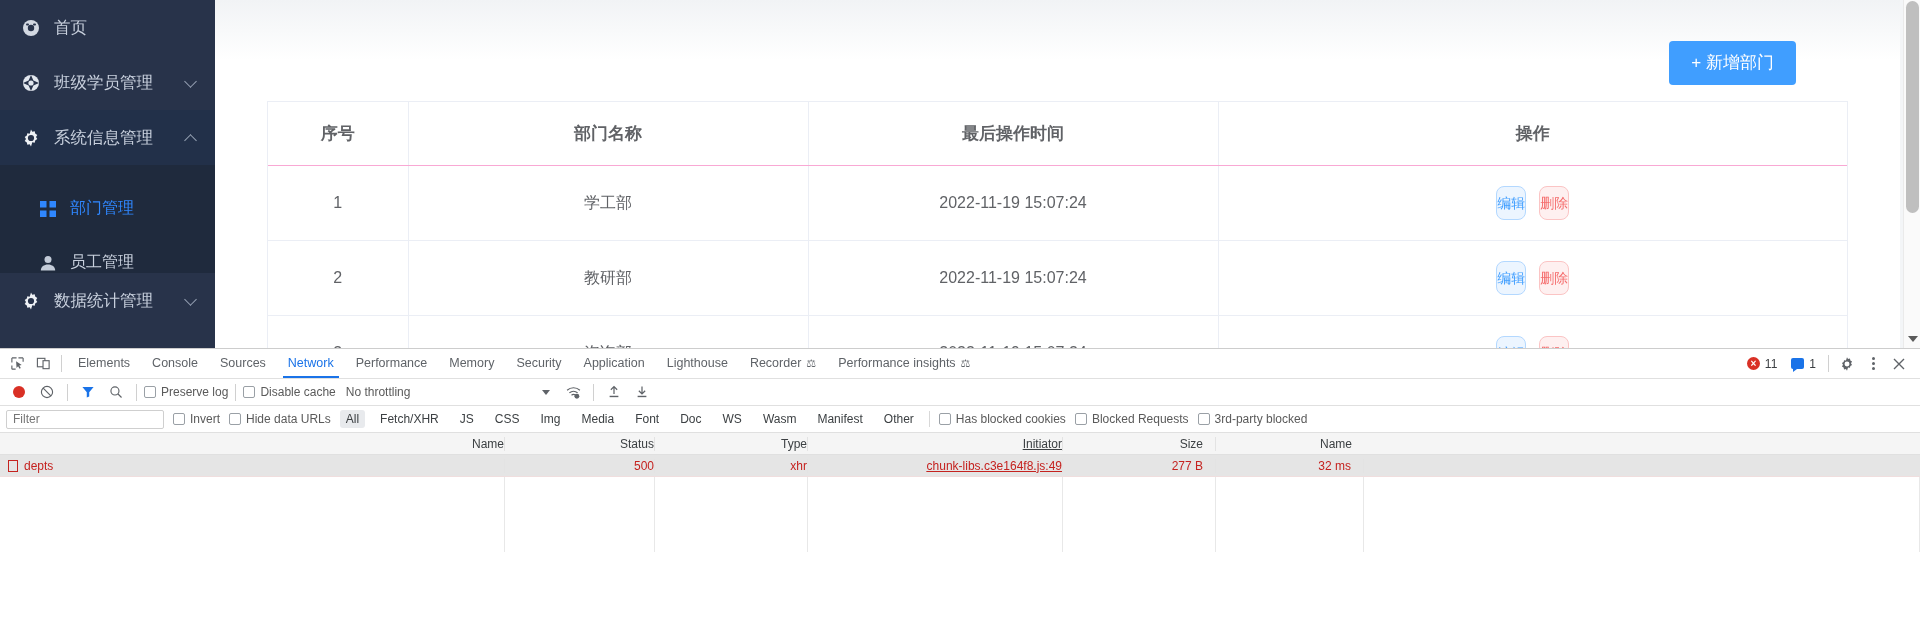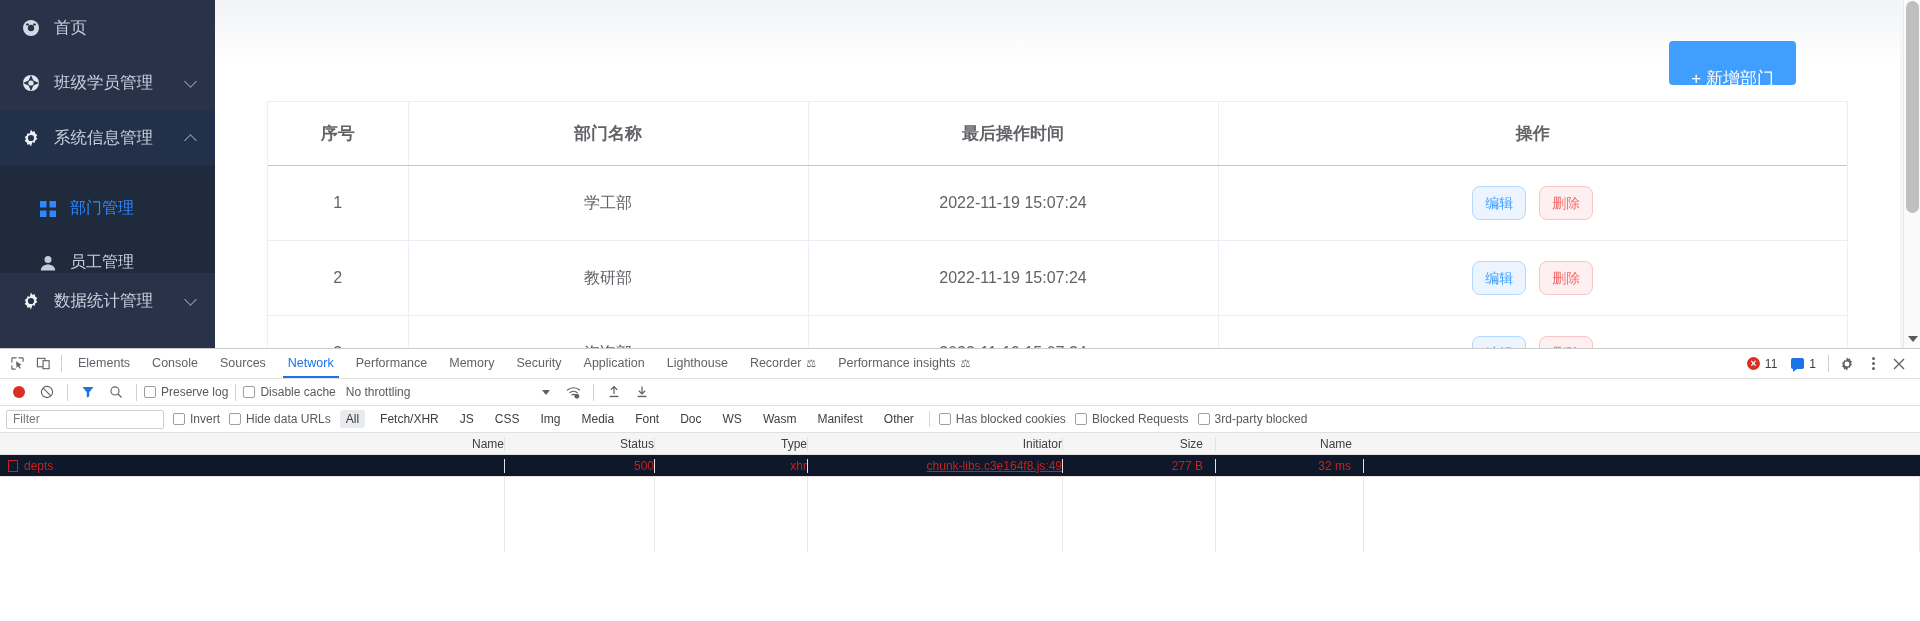--- a/index.html
+++ b/index.html
@@ -86,21 +86,21 @@
     height: 100px;
     position: relative;
   }
   .add-btn {
     position: absolute; right: 104px; top: 41px;
     background: #409eff;
     color: #fff;
     border: none; border-radius: 4px;
     font-size: 17px;
     font-family: "Liberation Sans", sans-serif;
-    padding: 16px 22px;
+    padding: 0 22px;
     height: 44px;
     line-height: 44px;
     cursor: pointer;
     white-space: nowrap;
   }
 
   .table-wrap {
     position: absolute; left: 52px; top: 101px;
     width: 1581px;
     background: #fff;
@@ -122,21 +122,21 @@
     border-bottom: 1px solid #ebeef5;
     border-right: 1px solid #ebeef5;
     height: 67px;
   }
   .col-idx { width: 140px; }
   .col-name { width: 400px; }
   .col-time { width: 410px; }
   .op-btns { display: flex; justify-content: center; gap: 13px; }
   .btn-edit, .btn-del {
     border-radius: 8px; font-size: 14px;
-    padding: 9px 12px; cursor: pointer;
+    padding: 9px 0; cursor: pointer;
     font-family: "Liberation Sans", sans-serif;
     line-height: 1;
   }
   .btn-edit { background: #ecf5ff; color: #409eff; border: 1px solid #b3d8ff; }
   .btn-del  { background: #fef0f0; color: #f56c6c; border: 1px solid #fbc4c4; }
 
   
   .page-scrollbar {
     position: absolute; right: 0; top: 0;
     width: 17px; height: 348px;
@@ -256,34 +256,34 @@
   }
   .net-head > div, .net-row > div {
     padding-left: 8px; overflow: hidden; white-space: nowrap;
     border-right: 1px solid #e3e3e3;
     text-align: right;
   }
   .net-head > div:last-child, .net-row > div:last-child { border-right: none; }
   .c-name { width: 505px; flex: none; }
   .c-status { width: 150px; flex: none; }
   .c-type { width: 153px; flex: none; }
-  .c-init { width: 255px; flex: none; }
+  .c-init { width: 255px; flex: none; text-decoration: underline; }
   .c-size { width: 153px; flex: none; text-align: right; padding-right: 12px; }
   .c-time { width: 148px; flex: none; text-align: right; padding-right: 12px; }
   .c-wf { flex: 1; position: relative; }
   .sort-caret {
     position: absolute; right: 10px; top: 6px;
     width: 0; height: 0;
     border-left: 5px solid transparent; border-right: 5px solid transparent;
     border-bottom: 7px solid #5f6368;
   }
   .net-row {
     display: flex; height: 22px; align-items: center;
     font-size: 12px; color: #c5221f;
-    background: #0f172a;
+    background: #e5e5e5;
     border-bottom: 1px solid #f0dede;
   }
   .net-row .c-name { display: flex; align-items: center; gap: 6px; }
   .doc-ico {
     width: 10px; height: 12px; border: 1px solid #c5221f; flex: none;
   }
   .init-link { color: #c5221f; text-decoration: underline; cursor: pointer; }
   .wf-bar {
     position: absolute; left: 10px; top: 5px; height: 11px;
   }

